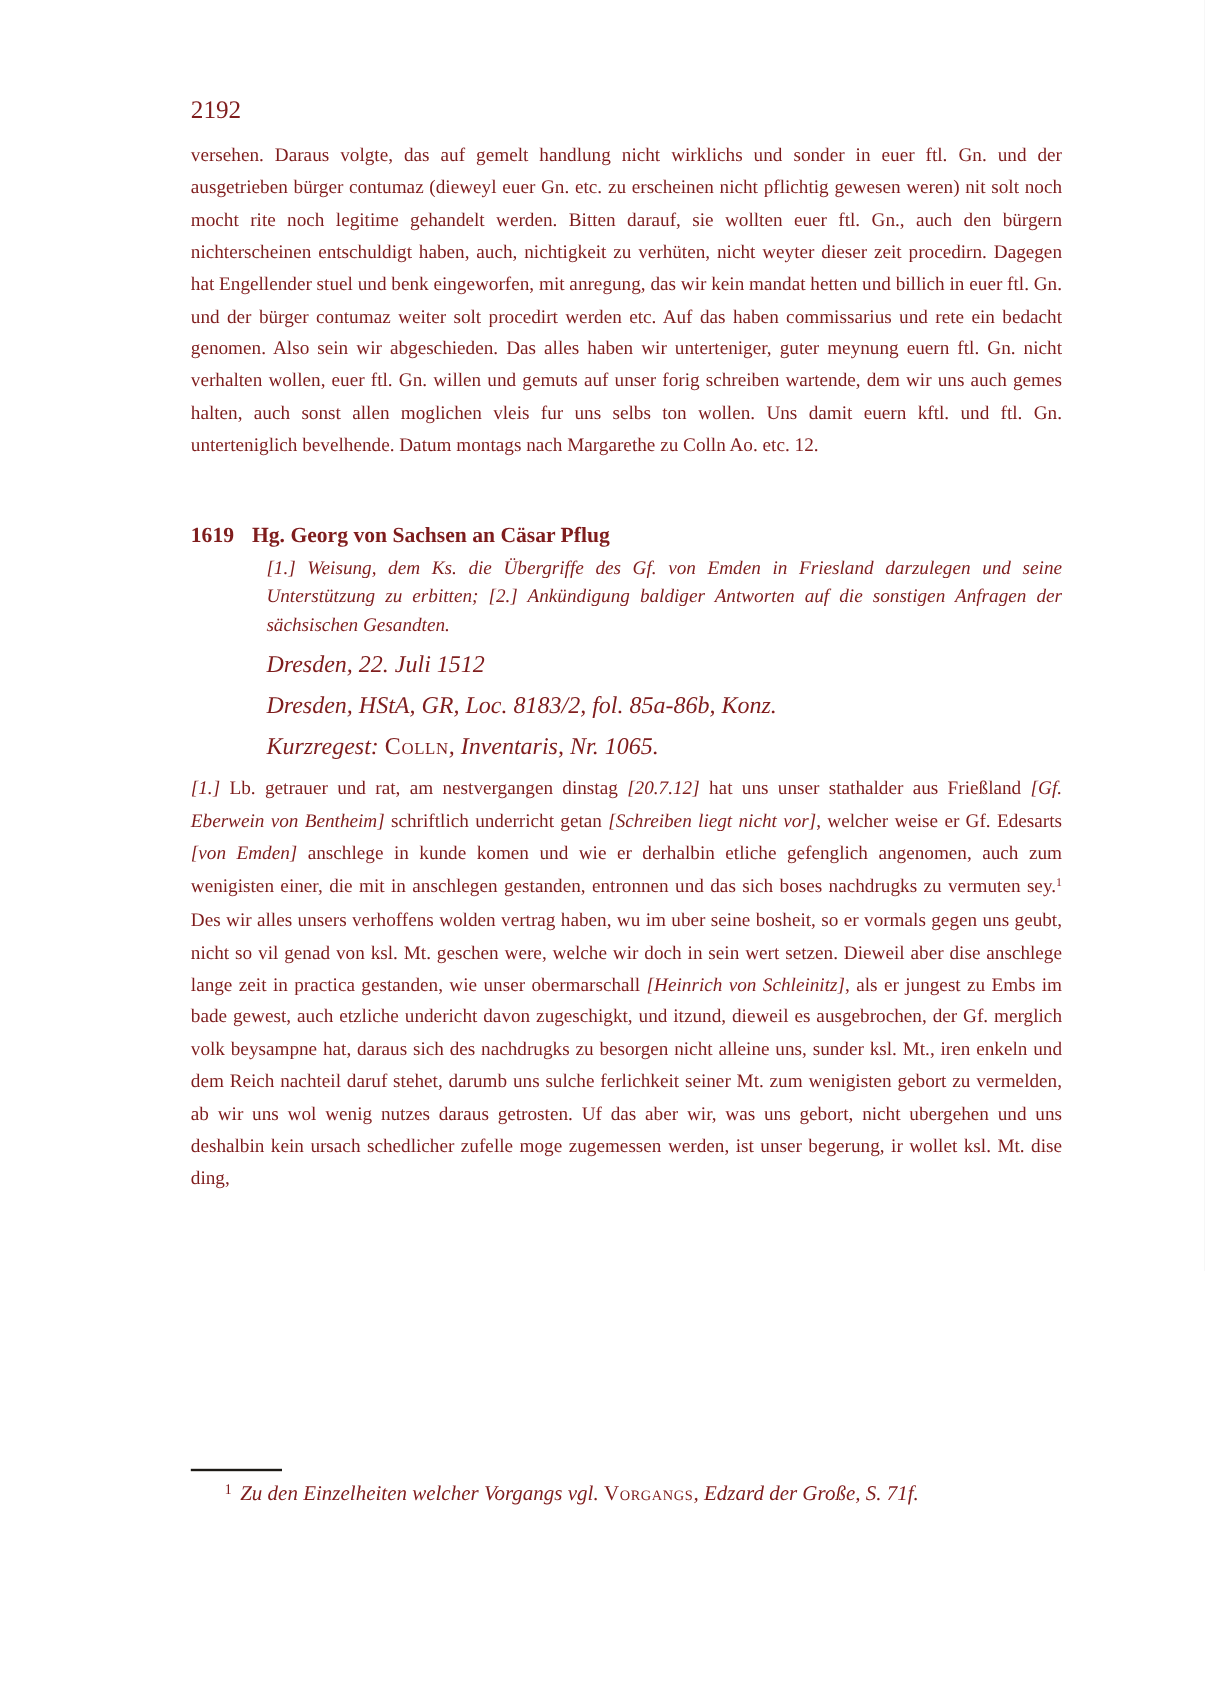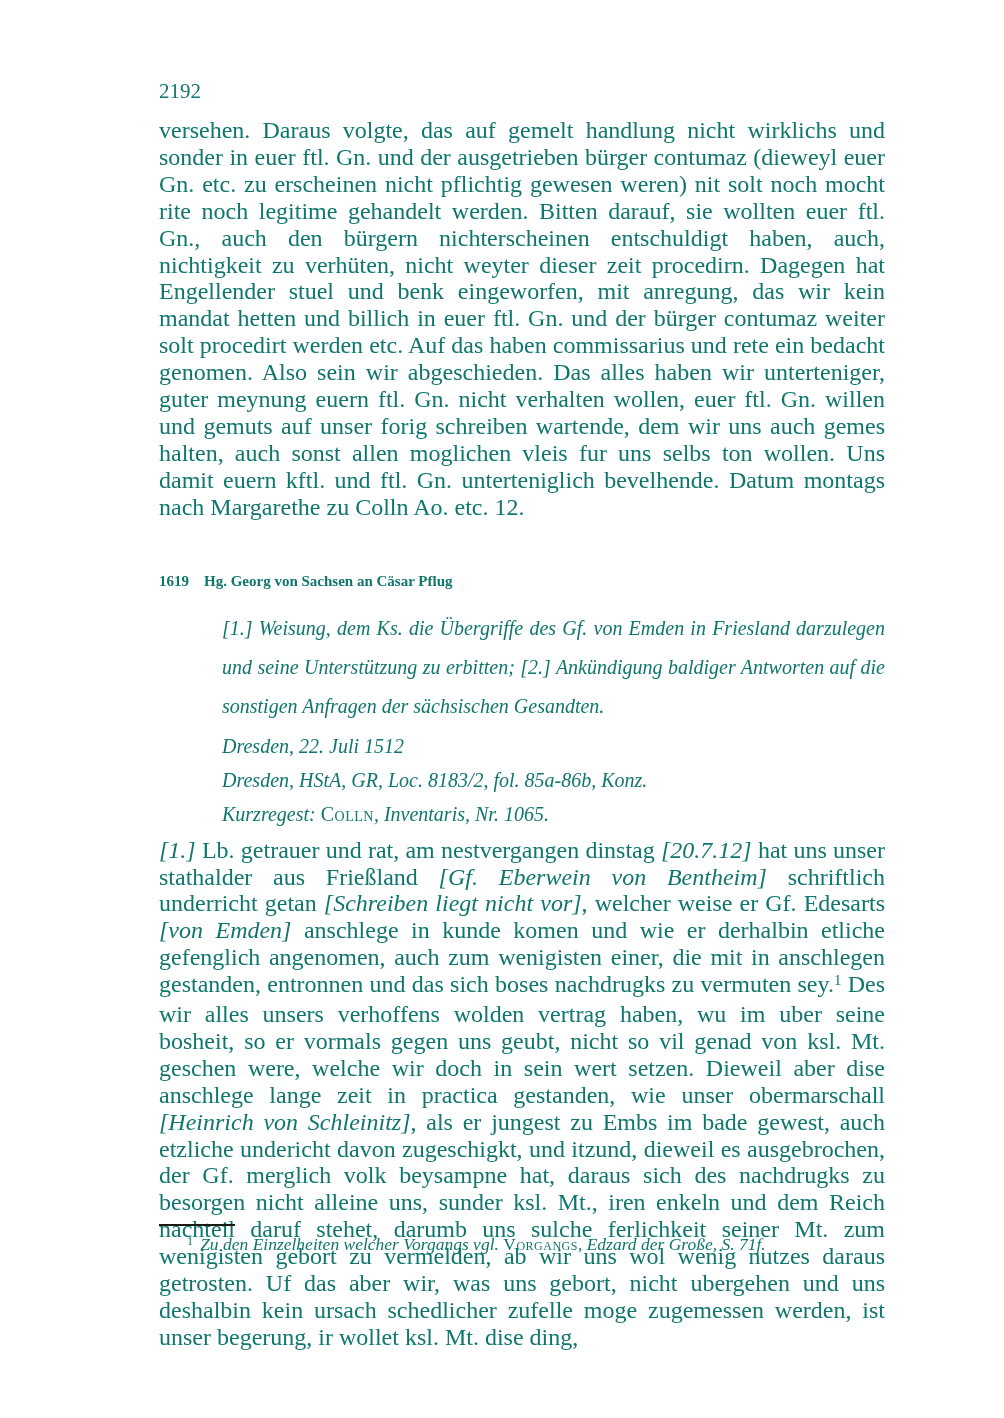--- a/index.html
+++ b/index.html
@@ -2,59 +2,59 @@
 <html><head>
 <meta charset="utf-8">
 <style>
   html,body { margin:0; padding:0; background:#e8e8e8; }
   .page {
     position: relative;
     width: 1004px;
     height: 1418px;
     margin: 0 auto;
     background: #ffffff;
-    color: #0f766e;
+    color: #7f1d1d;
     font-family: "Liberation Serif", "DejaVu Serif", serif;
     box-sizing: border-box;
     padding: 78px 119px 0 159px;
     overflow: hidden;
   }
   .running-head {
     position: relative;
     font-size: 20px;
     line-height: 26px;
     text-align: center;
     height: 26px;
   }
   .page-num {
     position: absolute;
     left: 0;
     top: 0;
     font-size: 21px;
   }
   .body-par {
     margin: 0;
-    font-size: 24px;
+    font-size: 16px;
     line-height: 26.9px;
     text-align: justify;
     text-justify: inter-word;
   }
   .par1 { margin-top: 13px; }
   .entry-head {
     margin-top: 47px;
-    font-size: 15px;
+    font-size: 18px;
     font-weight: bold;
     line-height: 27px;
   }
   .entry-num { margin-right: 15px; }
   .regest {
-    margin: 14px 0 0 63px;
-    font-size: 20px;
+    margin: 2px 0 0 63px;
+    font-size: 16px;
     font-style: italic;
-    line-height: 39px;
+    line-height: 24px;
     text-align: justify;
     text-justify: inter-word;
   }
   .meta-line {
     margin: 7px 0 0 63px;
     font-size: 20px;
     font-style: italic;
     line-height: 27px;
   }
   .par2 { margin-top: 9px; }

